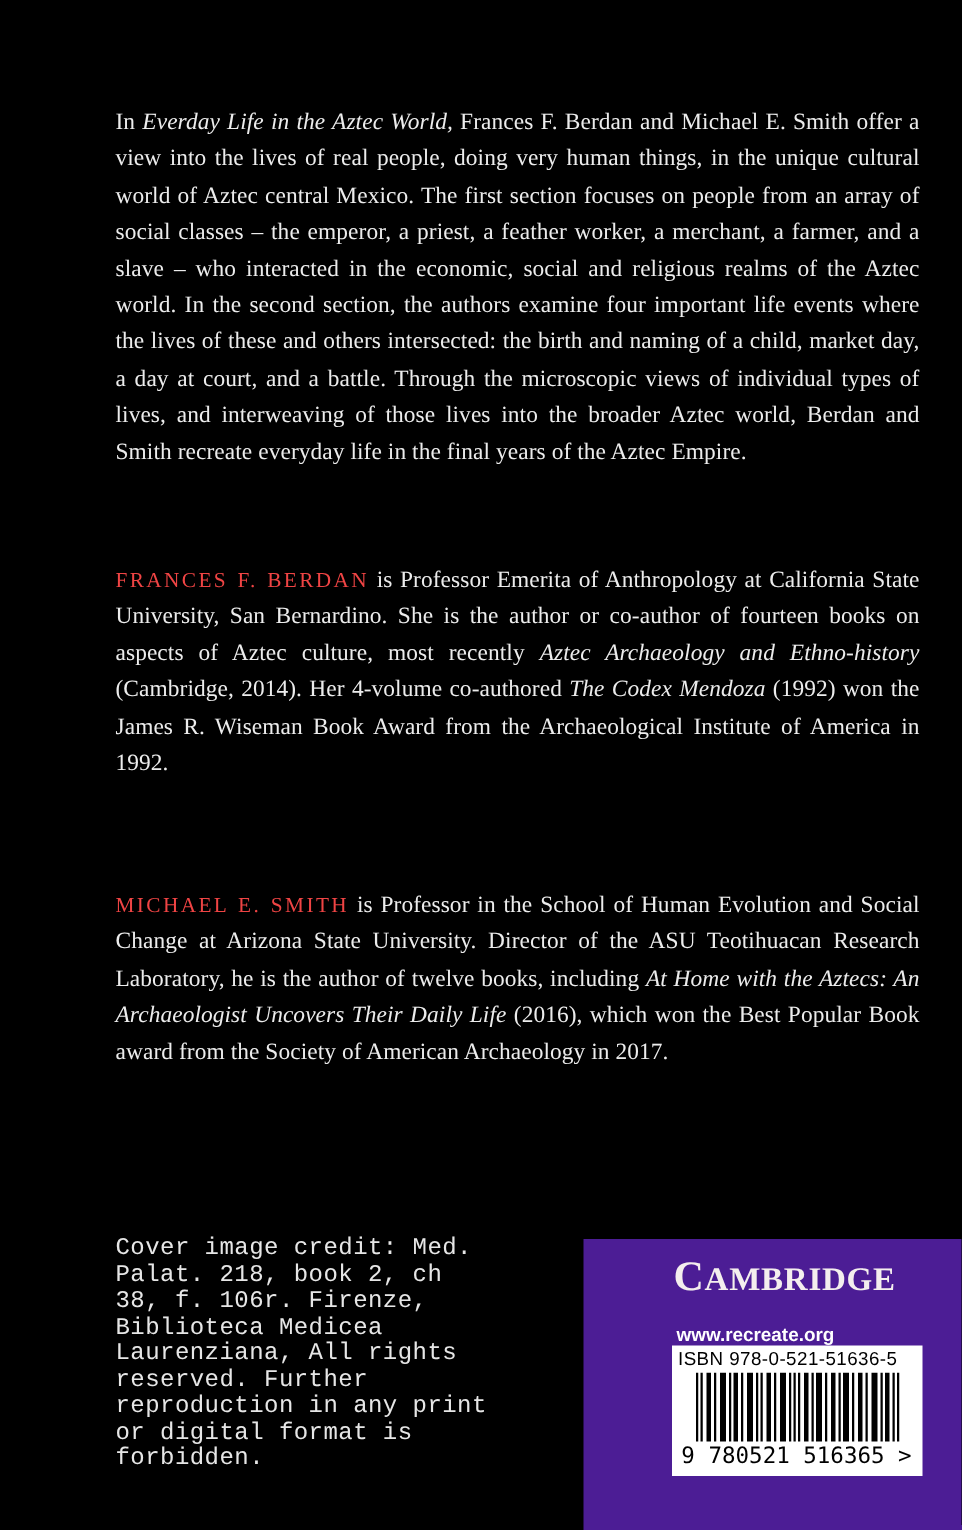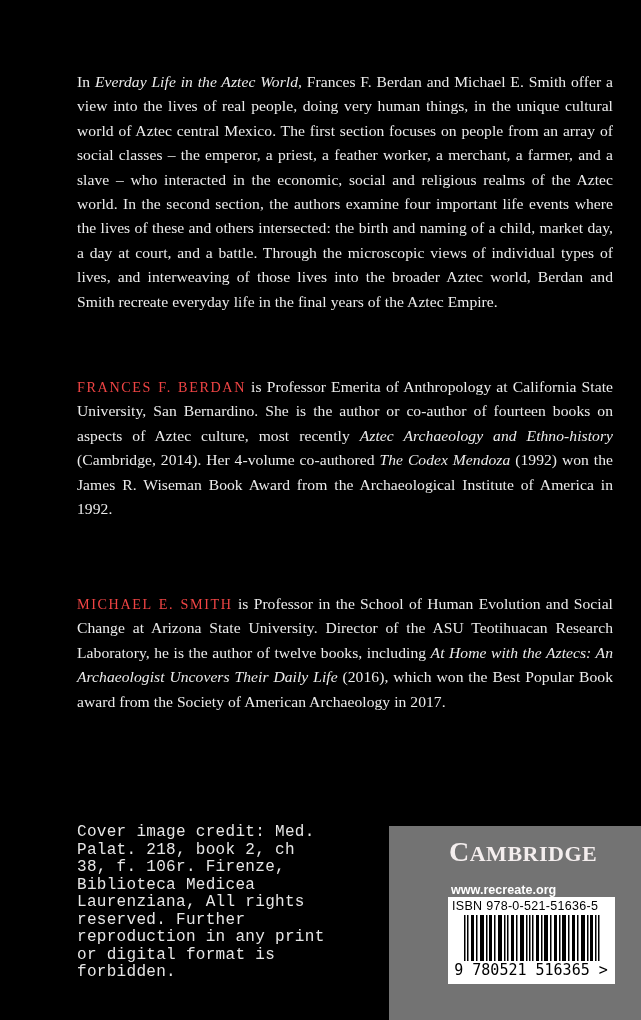--- a/index.html
+++ b/index.html
@@ -23,21 +23,21 @@
     }
     em { }
     #credit {
       position: absolute; left: 77px; top: 824px; width: 250px;
       font-size: 16px; line-height: 17.5px; color: #e6e6e6;
       letter-spacing: 0.3px;
       font-family: Liberation Mono, monospace;
     }
     #cup-panel {
       position: absolute; left: 389px; top: 826px; width: 252px; height: 194px;
-      background: #737373;
+      background: #4c1d95;
     }
     #cup-name {
       position: absolute; left: 60px; top: 14px;
       font-family: "Liberation Serif", serif; color: #f4eeee;
       font-size: 22px; letter-spacing: 0.5px; line-height: 24px; font-weight: bold;
     }
     #cup-name .big { font-size: 28px; }
     #cup-press {
       position: absolute; left: 61px; top: 38px;
       font-family: "Liberation Serif", serif; color: #f4eeee;

